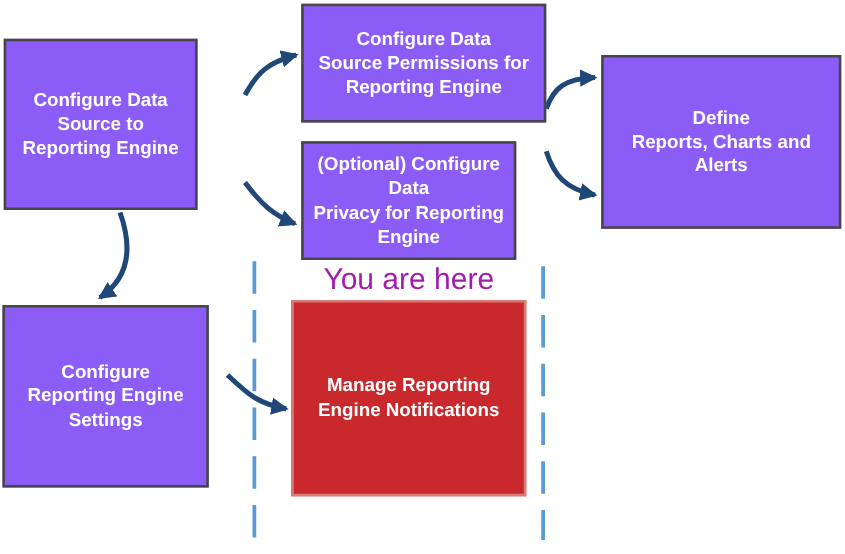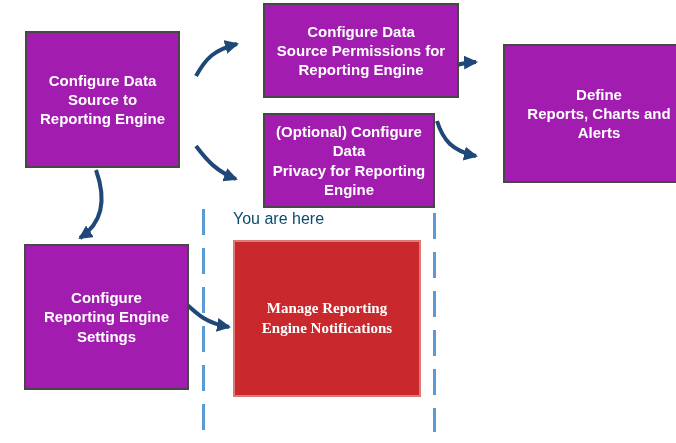--- a/index.html
+++ b/index.html
@@ -16,64 +16,63 @@
     overflow: hidden;
   }
   .layer {
     position: absolute;
     left: 0; top: 0;
     width: 676px; height: 443px;
     pointer-events: none;
   }
   .step-box {
     position: absolute;
-    background: #a21caf;
+    background: #8b5cf6;
     border: 2px solid #474747;
     box-sizing: border-box;
     display: flex;
     align-items: center;
     justify-content: center;
     text-align: center;
     color: #ffffff;
     font-weight: bold;
     font-size: 15px;
     line-height: 1.28;
-    margin-left: 22px;
   }
   .step-box .label {
     white-space: pre-line;
     padding: 2px 6px;
   }
   .current-box {
     position: absolute;
     background: #c9292c;
     border: 2px solid #d97c77;
     box-sizing: border-box;
     display: flex;
     align-items: center;
     justify-content: center;
     text-align: center;
     color: #ffffff;
     font-weight: bold;
     font-size: 15px;
     line-height: 1.3;
-    font-family: Liberation Serif, serif;
   }
   .current-box .label { white-space: pre-line; padding: 2px 8px; }
   #box-source   { left: 3px;   top: 31px;  width: 155px; height: 137px; }
   #box-perms    { left: 241px; top: 3px;   width: 196px; height: 95px;  }
   #box-privacy  { left: 241px; top: 113px; width: 172px; height: 95px;  }
   #box-define   { left: 481px; top: 44px;  width: 192px; height: 139px; align-items: center; }
   #box-settings { left: 2px;   top: 244px; width: 165px; height: 146px; }
   #box-manage   { left: 233px; top: 240px; width: 188px; height: 157px; }
   .you-are-here {
     position: absolute;
     left: 233px; top: 210px; width: 188px;
-    color: #0c4a6e;
-    font-size: 16px;
+    text-align: center;
+    color: #a21caf;
+    font-size: 24px;
     font-weight: 400;
   }
 </style>
 </head>
 <body>
 
 <div class="canvas">
 
   <svg class="layer" viewBox="0 0 676 443" xmlns="http://www.w3.org/2000/svg">
     <defs>

